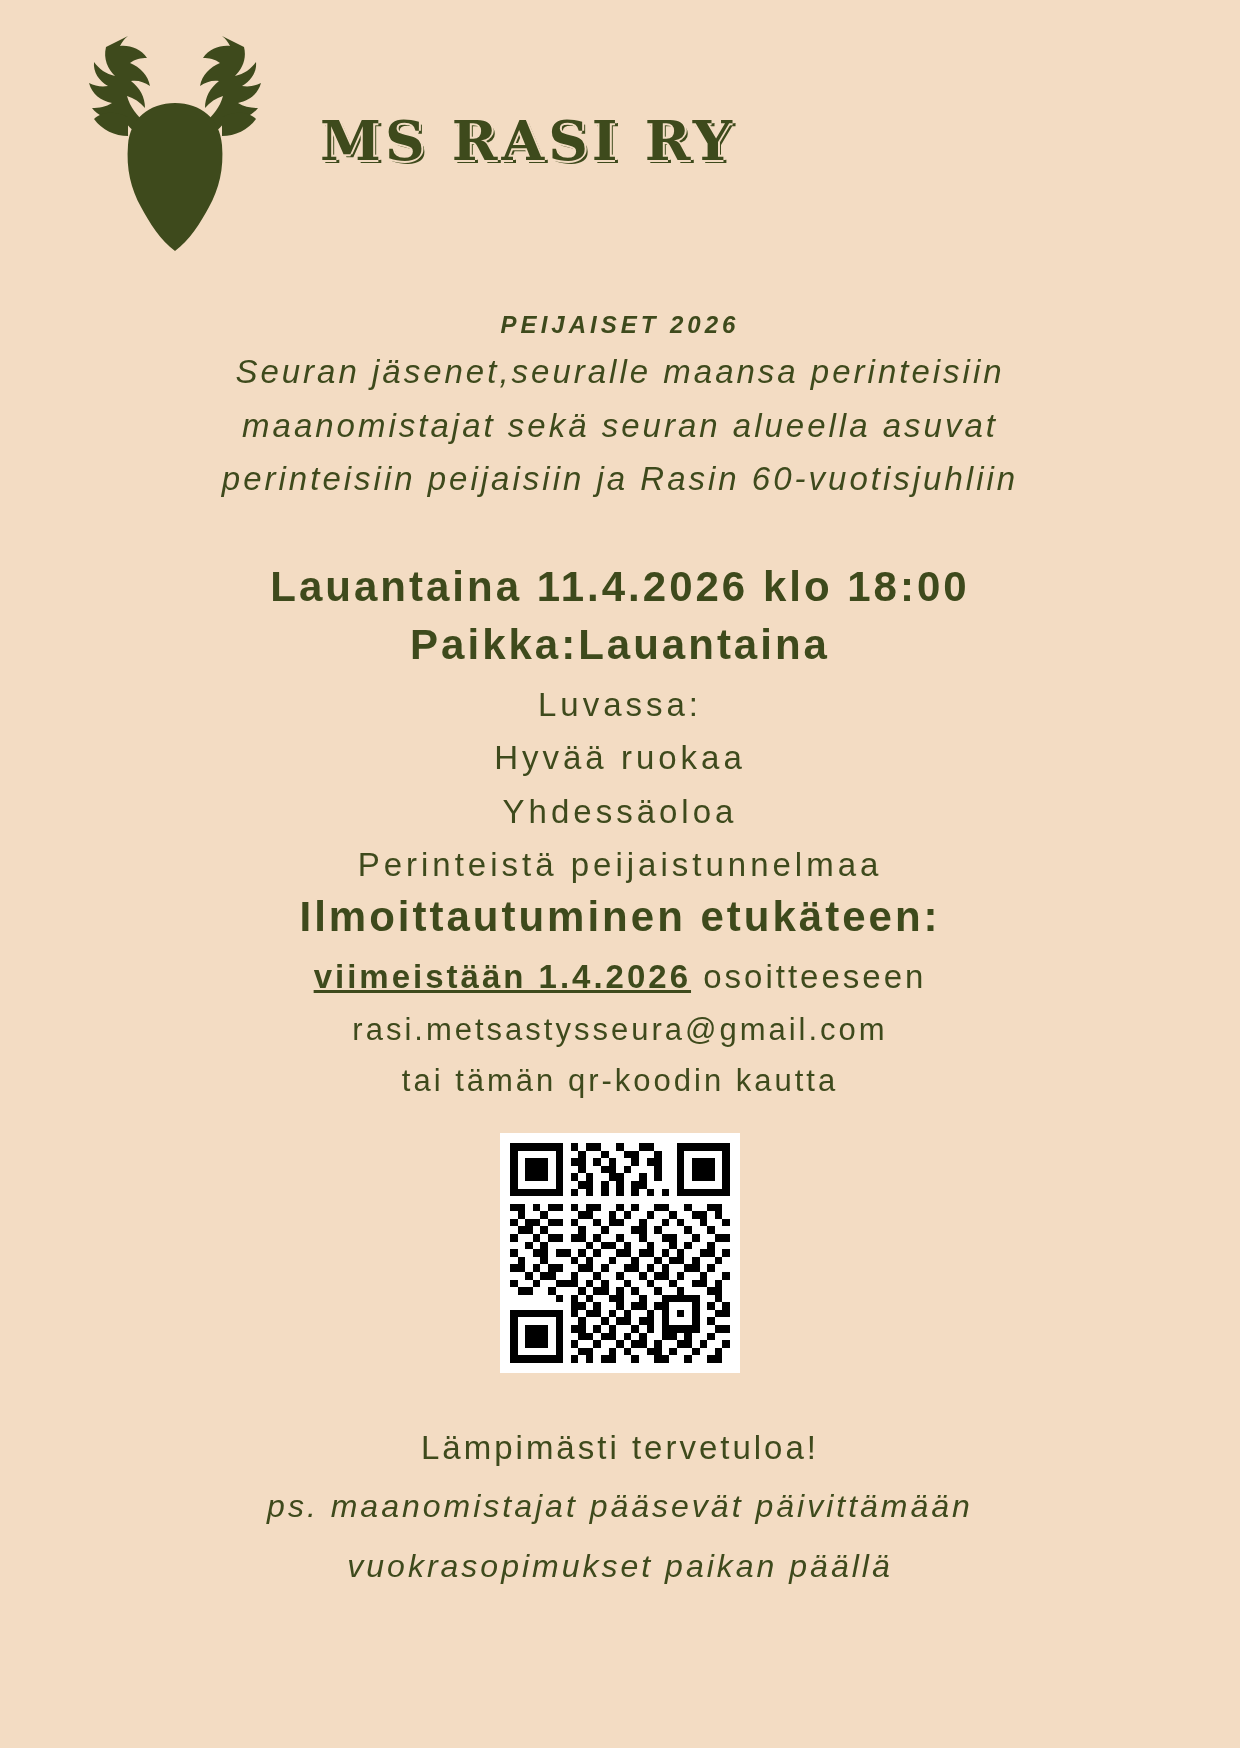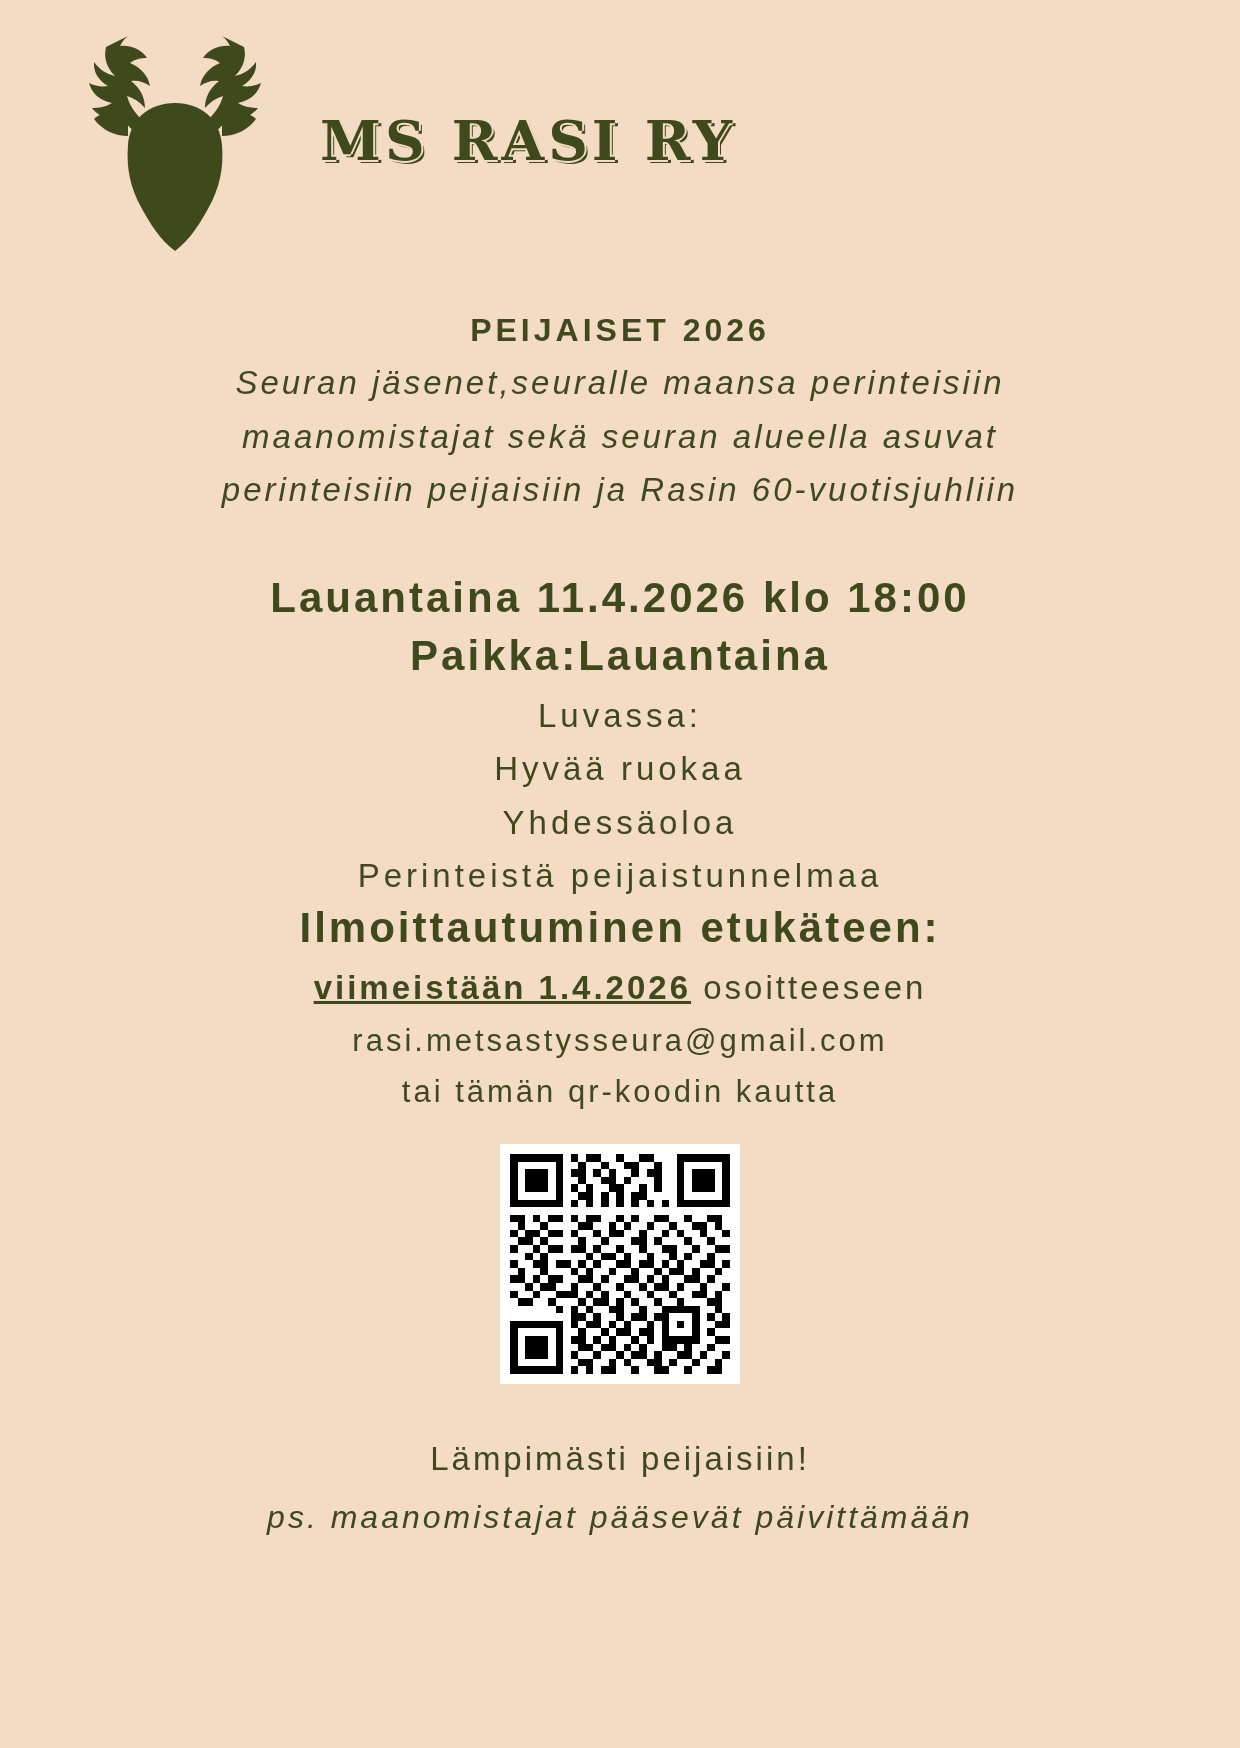--- a/index.html
+++ b/index.html
@@ -56,24 +56,25 @@
   
   .content {
     text-align: center;
     padding: 0 40px;
   }
   .line {
     color: #3e4a1c;
     line-height: 1.38;
   }
   .heading-bold {
-    font-size: 32px;
+    font-size: 24px;
     font-weight: bold;
     letter-spacing: 4px;
     margin-top: 58px;
+    font-style: italic;
   }
   .sub-reg {
     font-size: 33px;
     letter-spacing: 3px;
     margin-top: 10px;
   }
   .italic-line {
     font-size: 33px;
     font-style: italic;
     letter-spacing: 3px;
@@ -436,18 +437,19 @@
               <rect x="16" y="28" width="1" height="1"></rect>
             <rect x="19" y="28" width="2" height="1"></rect>
               <rect x="23" y="28" width="1" height="1"></rect>
             <rect x="26" y="28" width="2" height="1"></rect>
           </g>
         </svg>
       </span>
     </div>
 
     <div class="footer">
-      <div class="line welcome">Lämpimästi peijaisiin!</div>
+      <div class="line welcome">Lämpimästi tervetuloa!</div>
       <div class="line ps-line">ps. maanomistajat pääsevät päivittämään</div>
+      <div class="line ps-line">vuokrasopimukset paikan päällä</div>
     </div>
 
   </div>
 </div>
 
 </body></html>

